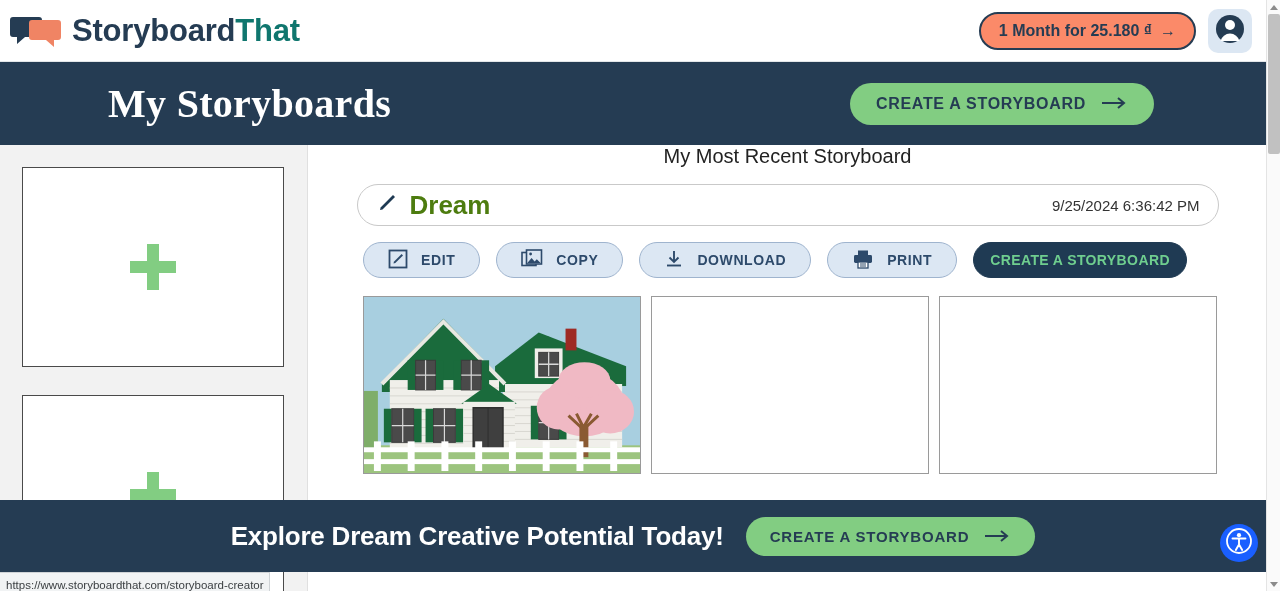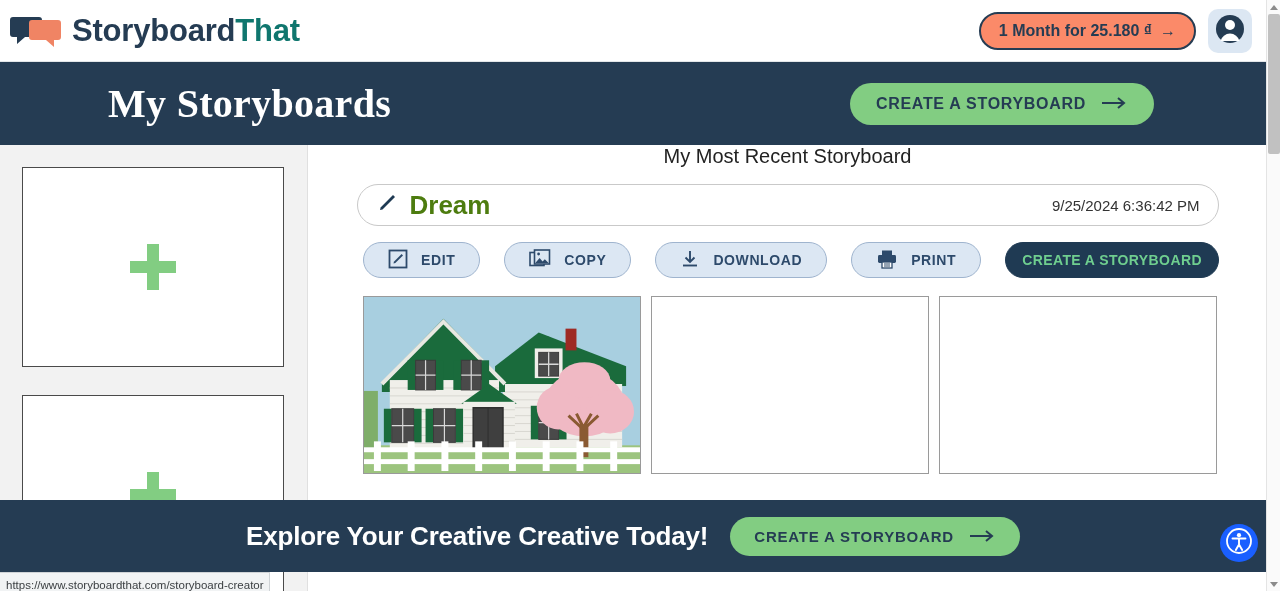--- a/index.html
+++ b/index.html
@@ -70,21 +70,21 @@
   .recent-title { text-align:center; font-size:20px; color:#222; }
 
   .title-bar {
     margin:16px auto 0; width:862px; height:42px;
     border:1px solid #c9c9c9; border-radius:21px; background:#fff;
     display:flex; align-items:center; padding:0 18px; cursor:pointer;
   }
   .sb-name { font-size:26px; font-weight:700; color:#4d7c0f; margin-left:12px; }
   .sb-date { margin-left:auto; font-size:15px; color:#333; }
 
-  .actions { display:flex; align-items:center; gap:24px; margin:16px 0 0 54px; }
+  .actions { display:flex; align-items:center; gap:16px; margin:16px 0 0 54px; }
   .act {
     height:36px; border:1px solid #9fb4ce; border-radius:20px;
     background:#dce7f3; color:#2d4a6b; font-size:14px; font-weight:600;
     letter-spacing:0.6px; display:flex; align-items:center; gap:13px;
     padding:0 24px; cursor:pointer;
   }
   .act.primary { background:#1f3a53; border-color:#1f3a53; color:#6fce8f; padding:0 16px; letter-spacing:0.4px; }
 
   .cells { display:flex; gap:10px; margin:18px 0 0 54px; }
   .cell { width:278px; height:178px; border:1px solid #9a9a9a; background:#fff; overflow:hidden; position:relative; cursor:pointer; }
@@ -342,21 +342,21 @@
           </svg>
         </div>
 
         <div class="cell"></div>
         <div class="cell"></div>
       </div>
     </div>
   </div>
 
   <div class="promobar">
-    <span class="txt">Explore Your Creative Creative Today!</span>
+    <span class="txt">Explore Dream Creative Potential Today!</span>
     <button class="btn-green2">
       <span>CREATE A STORYBOARD</span>
       <span>
         <svg width="26" height="12" viewBox="0 0 26 12">
             <path d="M0 6 h22 M16 1 l6 5 l-6 5" stroke="#253c53" stroke-width="2" fill="none"></path>
           </svg>
       </span>
     </button>
   </div>
 

